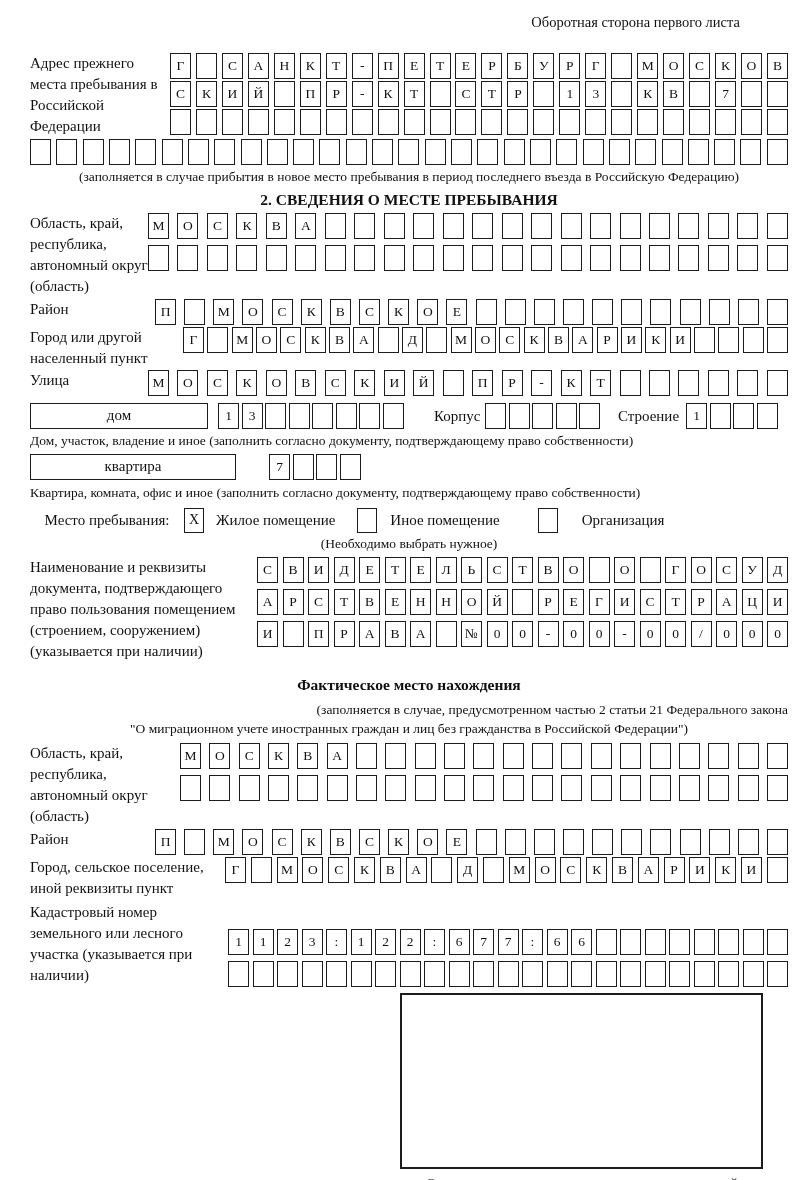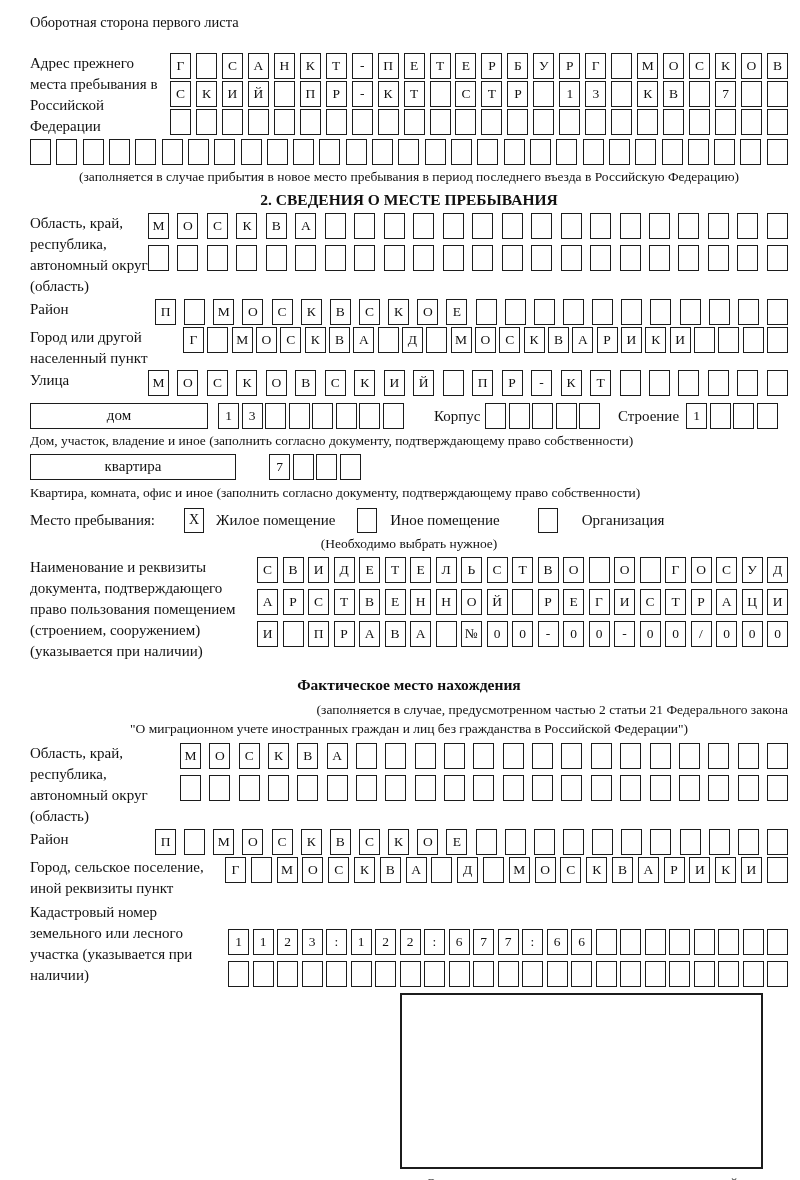--- a/index.html
+++ b/index.html
@@ -2,21 +2,21 @@
 <html><head>
 <meta charset="utf-8">
 <style>
   html,body{margin:0;padding:0;background:#ffffff;}
   body{
     width:800px;height:1180px;overflow:hidden;
     font-family:"Liberation Serif","DejaVu Serif",serif;
     color:#111;
   }
   .page{padding:14px 12px 0 30px;width:758px;}
-  .top-note{text-align:left;padding-right:48px;font-size:14.5px;margin-bottom:22px;}
+  .top-note{text-align:right;padding-right:48px;font-size:14.5px;margin-bottom:22px;}
   
   .cellrow{display:flex;justify-content:space-between;width:100%;}
   .cell{
     box-sizing:border-box;width:21px;height:26px;border:1.6px solid #1c1c1c;
     font-size:13.5px;line-height:23px;text-align:center;flex:none;background:#fff;
   }
   .rowgap{margin-bottom:2px;}
   .fieldrow{display:flex;align-items:flex-start;}
   .lbl{font-size:15px;line-height:21px;flex:none;}
   .cellcol{flex:1;min-width:0;}
@@ -346,21 +346,21 @@
     <div class="smallcells" style="margin-left:5px;">
         <span class="cell">7</span>
         <span class="cell"></span>
         <span class="cell"></span>
         <span class="cell"></span>
       </div>
   </div>
   <div class="caption" style="margin-top:4px;">Квартира, комната, офис и иное (заполнить согласно документу, подтверждающему право собственности)</div>
 
   <div class="fieldrow" style="margin-top:6px;align-items:center;">
-    <div class="inline-lbl" style="width:154px;">Место пребывания:</div>
+    <div class="inline-lbl" style="width:154px;text-align:center;">Место пребывания:</div>
     <div class="chkbox">X</div>
     <div class="inline-lbl" style="margin-left:12px;text-align:center;">Жилое помещение</div>
     <div class="chkbox" style="margin-left:22px;"></div>
     <div class="inline-lbl" style="margin-left:13px;">Иное помещение</div>
     <div class="chkbox" style="margin-left:38px;"></div>
     <div class="inline-lbl" style="margin-left:24px;">Организация</div>
   </div>
   <div class="caption centered" style="margin-top:2px;">(Необходимо выбрать нужное)</div>
 
   <div class="fieldrow" style="margin-top:5px;">

